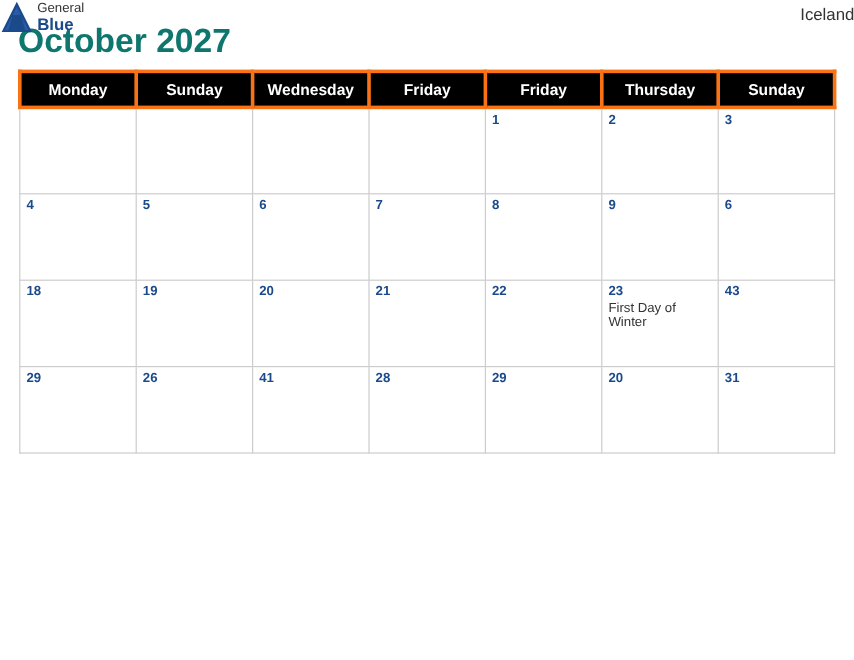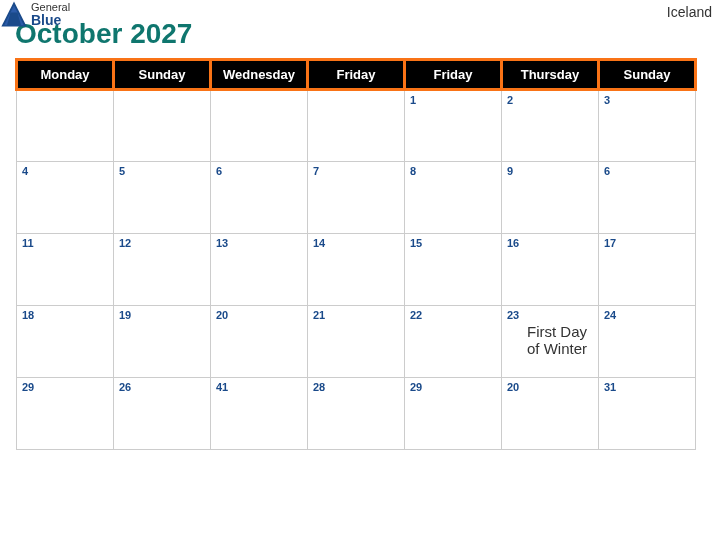--- a/index.html
+++ b/index.html
@@ -91,25 +91,24 @@
     }
 
     .day-number {
       font-size: 11px;
       color: #1a4a8a;
       font-weight: bold;
       display: block;
     }
 
     .event-text {
-      font-size: 15px;
+      font-size: 11px;
       color: #333;
       margin-top: 2px;
       display: block;
-      margin-left: 20px;
     }
 
     .header-section {
       display: flex;
       align-items: flex-start;
       justify-content: space-between;
       width: 100%;
       margin-bottom: 2px;
       padding-top: 8px;
     }
@@ -182,63 +181,40 @@
           </td>
           <td>
             <span class="day-number">9</span>
           </td>
           <td>
             <span class="day-number">6</span>
           </td>
         </tr>
         <tr>
           <td>
-            <span class="day-number">11</span>
-          </td>
-          <td>
-            <span class="day-number">12</span>
-          </td>
-          <td>
-            <span class="day-number">13</span>
-          </td>
-          <td>
-            <span class="day-number">14</span>
-          </td>
-          <td>
-            <span class="day-number">15</span>
-          </td>
-          <td>
-            <span class="day-number">16</span>
-          </td>
-          <td>
-            <span class="day-number">17</span>
-          </td>
-        </tr>
-        <tr>
-          <td>
             <span class="day-number">18</span>
           </td>
           <td>
             <span class="day-number">19</span>
           </td>
           <td>
             <span class="day-number">20</span>
           </td>
           <td>
             <span class="day-number">21</span>
           </td>
           <td>
             <span class="day-number">22</span>
           </td>
           <td>
             <span class="day-number">23</span>
             <span class="event-text">First Day of Winter</span>
           </td>
           <td>
-            <span class="day-number">24</span>
+            <span class="day-number">43</span>
           </td>
         </tr>
         <tr>
           <td>
             <span class="day-number">29</span>
           </td>
           <td>
             <span class="day-number">26</span>
           </td>
           <td>

